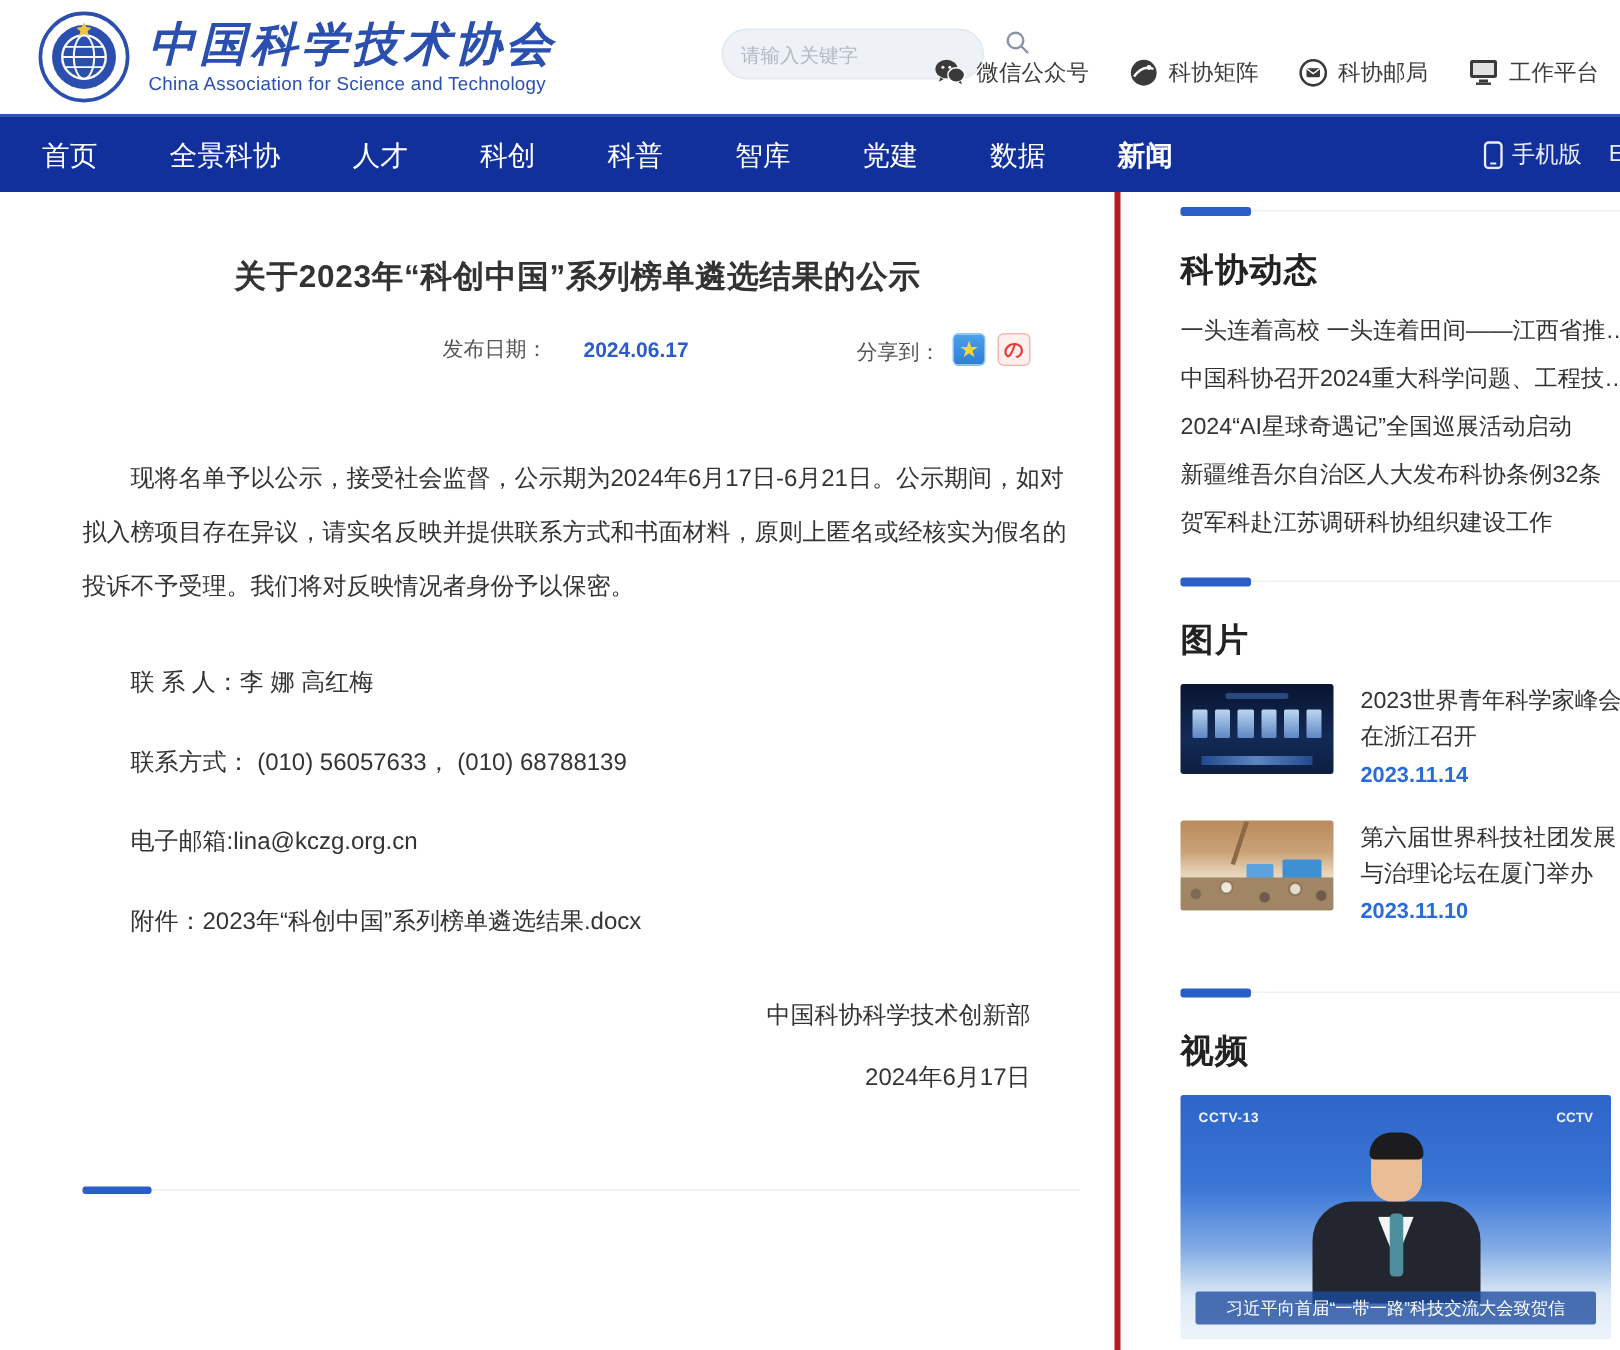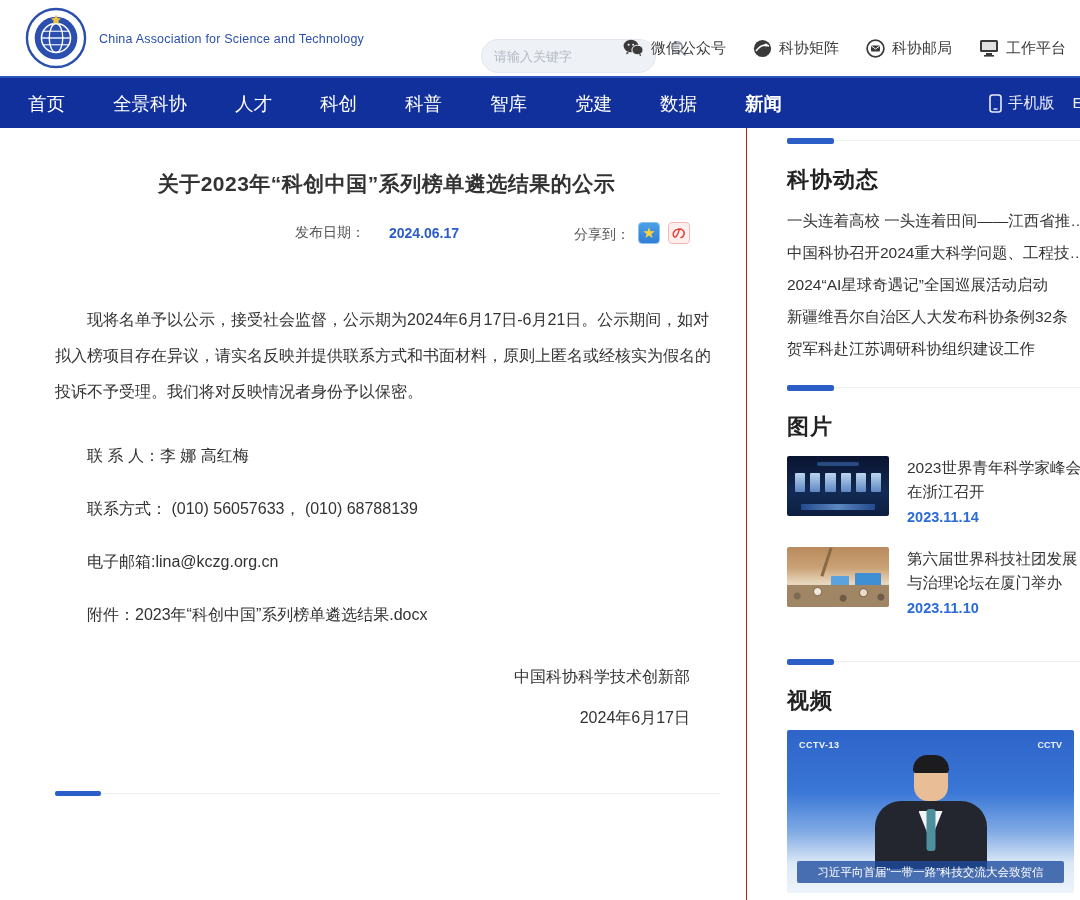--- a/index.html
+++ b/index.html
@@ -7,21 +7,21 @@
     font-family:"Liberation Sans","DejaVu Sans",sans-serif; color:#333; }
 
   
   .header { position:relative; height:76px; background:#fff; }
   .logo-wrap { position:absolute; left:25px; top:7px; display:flex; align-items:center; }
   .emblem { width:62px; height:62px; flex:0 0 62px; }
   .logo-text { margin-left:12px; }
   .logo-zh { font-size:31px; font-weight:700; font-style:italic; letter-spacing:3px; color:#2a4fae; line-height:1.1; }
   .logo-en { font-size:12.5px; color:#2a4fae; margin-top:2px; letter-spacing:.2px; }
 
-  .search-box { position:absolute; left:481px; top:39px; width:175px; height:34px;
+  .search-box { position:absolute; left:481px; top:19px; width:175px; height:34px;
     background:#eef1f6; border:1px solid #e3e7ee; border-radius:17px;
     display:flex; padding:0 12px; }
   .search-box input { flex:1; border:none; outline:none; background:transparent;
     font-size:13px; color:#555; font-family:inherit; }
   .search-box input::placeholder { color:#b4bac4; }
   .search-icon svg { display:block; }
 
   .quick-links { position:absolute; right:14px; top:0; height:96px; display:flex; align-items:center; gap:27px; }
   .quick-link { display:flex; align-items:center; gap:7px; font-size:15px; color:#3c3c3c; cursor:pointer; white-space:nowrap; }
   .quick-link svg { display:block; }
@@ -30,21 +30,21 @@
   .nav { position:relative; height:52px; background:#11309c; border-top:2px solid #2c53c0; }
   .nav-items { display:flex; align-items:center; height:100%; padding-left:28px; gap:48px; list-style:none; }
   .nav-item { color:#fff; font-size:18.5px; cursor:pointer; white-space:nowrap; font-weight:400; }
   .nav-item.active { font-weight:700; }
   .nav-right { position:absolute; right:0; top:0; height:100%; display:flex; align-items:center; gap:18px; color:#e8ecf8; font-size:15.5px; }
   .nav-mobile { display:flex; align-items:center; gap:6px; cursor:pointer; }
   .nav-lang { cursor:pointer; margin-right:-14px; }
 
   
   .main { display:flex; height:772px; }
-  .content { width:747px; flex:0 0 747px; border-right:1px solid #b91c1c; padding:42px 28px 0 55px; }
+  .content { width:747px; flex:0 0 747px; border-right:4px solid #b91c1c; padding:42px 28px 0 55px; }
   .sidebar { flex:1; padding:12px 0 0 40px; }
 
   
   .article-title { font-size:21px; font-weight:700; color:#333; text-align:center; letter-spacing:.5px; }
   .article-meta { display:flex; align-items:center; margin-top:24px; padding-right:28px; font-size:14px; color:#555; }
   .meta-left { margin-left:240px; display:flex; align-items:center; }
   .meta-date { color:#2b5cc9; font-weight:700; margin-left:24px;text-align:center; }
   .meta-right { margin-left:auto; display:flex; align-items:flex-end; gap:8px; }
   .share-icon { width:22px; height:22px; border-radius:4px; display:inline-flex; align-items:center; justify-content:center; cursor:pointer; }
   .share-qzone { background:linear-gradient(180deg,#4aa0e8,#2f7fd6); color:#ffd23e; font-size:15px; border:1px solid #8cc0ee; }
@@ -119,20 +119,21 @@
       <circle cx="32" cy="32" r="30" fill="#fff" stroke="#2a4fae" stroke-width="2.5"></circle>
       <circle cx="32" cy="32" r="22" fill="#2a4fae"></circle>
       <circle cx="32" cy="32" r="15" fill="none" stroke="#fff" stroke-width="1.6"></circle>
       <ellipse cx="32" cy="32" rx="7" ry="15" fill="none" stroke="#fff" stroke-width="1.4"></ellipse>
       <line x1="17" y1="32" x2="47" y2="32" stroke="#fff" stroke-width="1.4"></line>
       <line x1="19" y1="25" x2="45" y2="25" stroke="#fff" stroke-width="1.1"></line>
       <line x1="19" y1="39" x2="45" y2="39" stroke="#fff" stroke-width="1.1"></line>
       <path d="M32 8 l1.6 3.4 3.6.4-2.7 2.4.8 3.6-3.3-1.9-3.3 1.9.8-3.6-2.7-2.4 3.6-.4z" fill="#f0c33c"></path>
     </svg>
     <div class="logo-text">
+      <div class="logo-zh">中国科学技术协会</div>
       <div class="logo-en">China Association for Science and Technology</div>
     </div>
   </div>
 
   <div class="search-box">
     <input type="text" placeholder="请输入关键字" style="">
     <span class="search-icon">
       <svg width="17" height="17" viewBox="0 0 17 17">
           <circle cx="7" cy="7" r="5.2" fill="none" stroke="#8a94a8" stroke-width="1.6"></circle>
           <line x1="11" y1="11" x2="15" y2="15" stroke="#8a94a8" stroke-width="1.6" stroke-linecap="round"></line>

